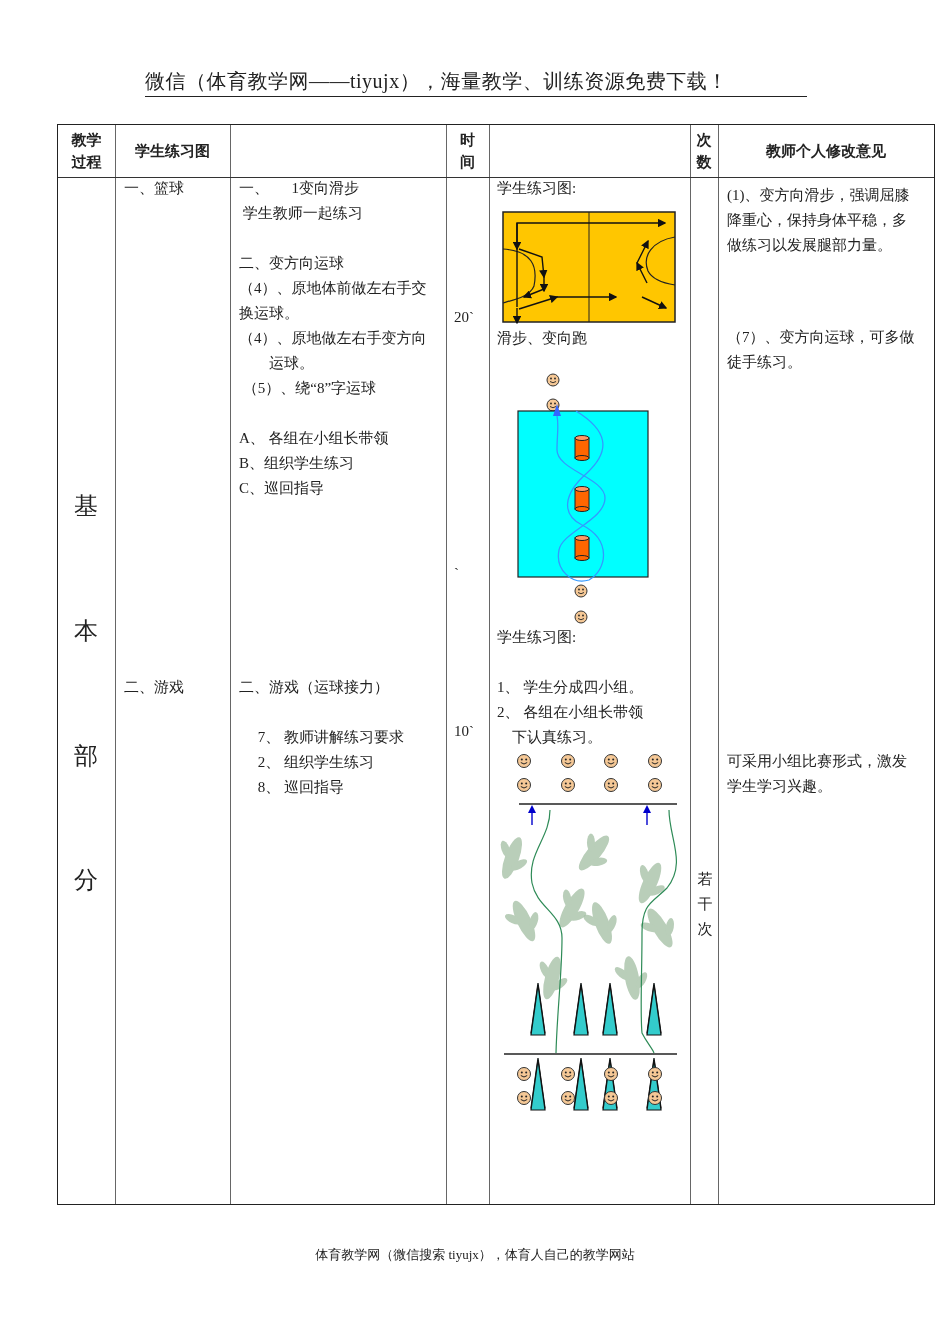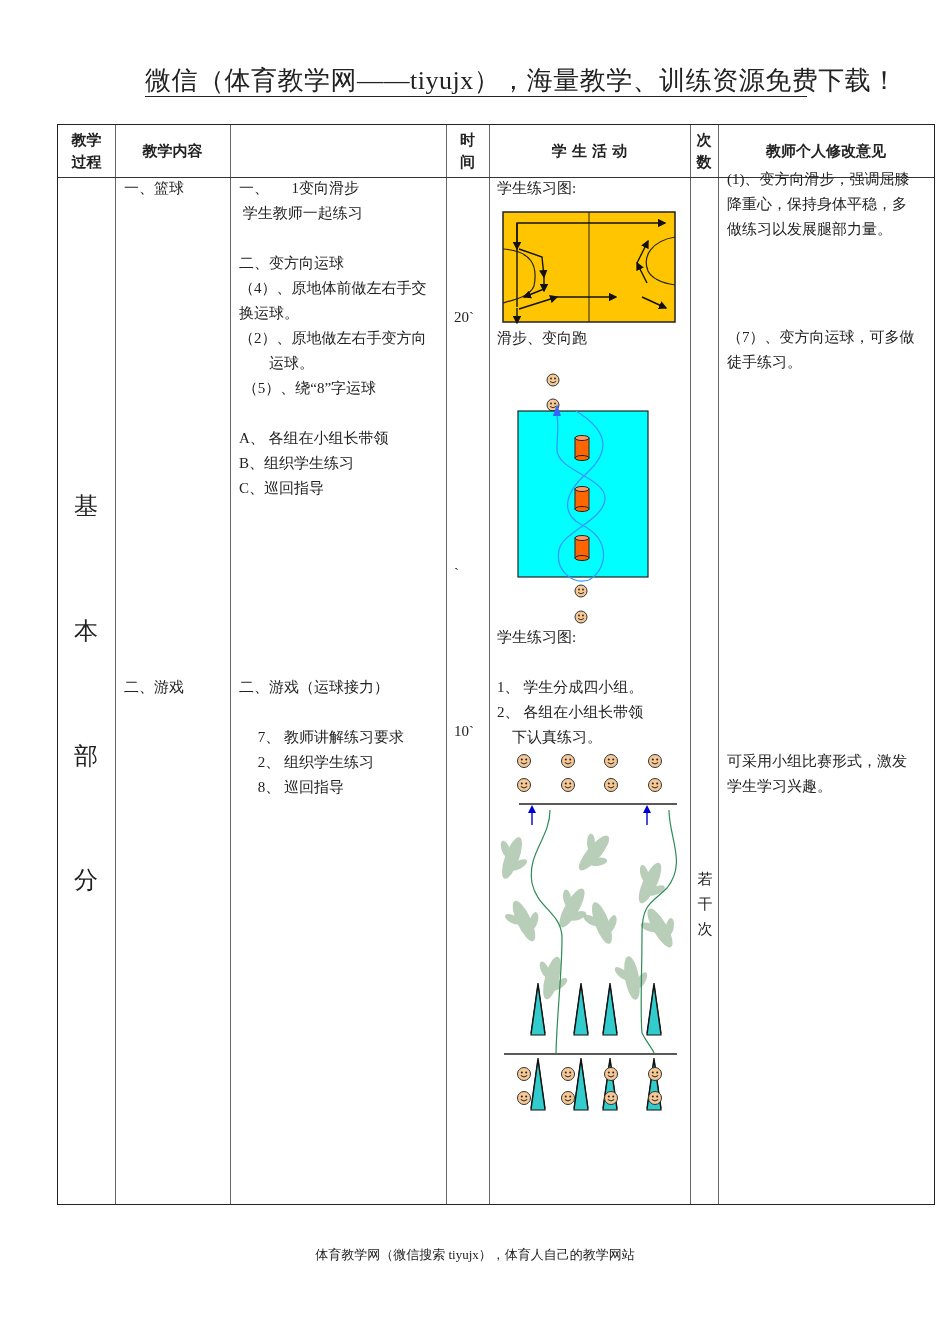--- a/index.html
+++ b/index.html
@@ -1,19 +1,19 @@
 <!DOCTYPE html>
 <html><head>
 <meta charset="utf-8">
 <style>
   html, body { margin:0; padding:0; background:#fff; }
   body { width:950px; height:1344px; position:relative; overflow:hidden;
          font-family:"DejaVu Serif","Liberation Serif",serif; color:#222; }
   .banner { position:absolute; left:145px; top:66px; width:662px; height:30px;
-            border-bottom:1.5px solid #222; font-size:26px; line-height:30px;
+            border-bottom:1.5px solid #222; font-size:20px; line-height:30px;
             letter-spacing:0.5px; white-space:nowrap; font-family:"Liberation Serif","DejaVu Serif",serif; }
   .footer { position:absolute; left:0; right:0; top:1246px; text-align:center;
             font-size:13px; font-family:"Liberation Serif","DejaVu Serif",serif; }
   .tbl { position:absolute; left:57px; top:124px; width:878px; height:1081px;
          border:1.5px solid #222; box-sizing:border-box; }
   .vline { position:absolute; top:0; bottom:0; width:0; border-left:1.5px solid #666; }
   .hline { position:absolute; left:0; right:0; top:52px; height:0; border-top:1.5px solid #333; }
   .hdr { position:absolute; top:0; height:52px; display:flex; align-items:center; justify-content:center;
          text-align:center; font-family:"DejaVu Sans","Liberation Sans",sans-serif; font-weight:bold; font-size:15px; line-height:22px; }
   .cell-text { position:absolute; font-size:15px; line-height:25px; white-space:pre; font-family:"Liberation Serif","DejaVu Serif",serif; }
@@ -32,26 +32,25 @@
   <div class="vline" style="left:388px"></div>
   <div class="vline" style="left:431px"></div>
   <div class="vline" style="left:632px"></div>
   <div class="vline" style="left:660px"></div>
   <div class="hline"></div>
 
   <div class="hdr" style="left:0;width:57px;flex-direction:column">
     <span>教学</span>
     <span>过程</span>
   </div>
-  <div class="hdr" style="left:57px;width:115px">教学内容</div>
+  <div class="hdr" style="left:57px;width:115px">学生练习图</div>
   <div class="hdr" style="left:388px;width:43px;flex-direction:column">
     <span>时</span>
     <span>间</span>
   </div>
-  <div class="hdr" style="left:431px;width:201px">学 生 活 动</div>
   <div class="hdr" style="left:632px;width:28px;flex-direction:column">
     <span>次</span>
     <span>数</span>
   </div>
   <div class="hdr" style="left:660px;width:216px">教师个人修改意见</div>
 
   <div class="big" style="left:16px;top:365px">基</div>
   <div class="big" style="left:16px;top:490px">本</div>
   <div class="big" style="left:16px;top:615px">部</div>
   <div class="big" style="left:16px;top:739px">分</div>
@@ -59,21 +58,21 @@
   <div class="cell-text" style="left:66px;top:51px">一、篮球</div>
   <div class="cell-text" style="left:66px;top:550px">二、游戏</div>
 
   <div style="position:absolute;left:181px;top:51px">
     <div class="cell-text" style="position:relative">一、      1变向滑步</div>
     <div class="cell-text" style="position:relative"> 学生教师一起练习</div>
     <div class="cell-text" style="position:relative;height:25px"></div>
     <div class="cell-text" style="position:relative">二、变方向运球</div>
     <div class="cell-text" style="position:relative">（4）、原地体前做左右手交</div>
     <div class="cell-text" style="position:relative">换运球。</div>
-    <div class="cell-text" style="position:relative">（2）、原地做左右手变方向</div>
+    <div class="cell-text" style="position:relative">（4）、原地做左右手变方向</div>
     <div class="cell-text" style="position:relative">        运球。</div>
     <div class="cell-text" style="position:relative"> （5）、绕“8”字运球</div>
     <div class="cell-text" style="position:relative;height:25px"></div>
     <div class="cell-text" style="position:relative">A、 各组在小组长带领</div>
     <div class="cell-text" style="position:relative">B、组织学生练习</div>
     <div class="cell-text" style="position:relative">C、巡回指导</div>
   </div>
   <div style="position:absolute;left:181px;top:550px">
     <div class="cell-text" style="position:relative">二、游戏（运球接力）</div>
     <div class="cell-text" style="position:relative;height:25px"></div>
@@ -216,21 +215,21 @@
       <use href="#sm2" x="109" y="345"></use>
       <use href="#sm2" x="153" y="345"></use>
   </svg>
 
   <div style="position:absolute;left:636px;top:742px;width:22px;text-align:center;font-size:15px;line-height:25px;font-family:'Liberation Serif',serif">
     <div>若</div>
     <div>干</div>
     <div>次</div>
   </div>
 
-  <div style="position:absolute;left:669px;top:42px">
+  <div style="position:absolute;left:669px;top:58px">
     <div class="cell-text" style="position:relative">(1)、变方向滑步，强调屈膝</div>
     <div class="cell-text" style="position:relative">降重心，保持身体平稳，多</div>
     <div class="cell-text" style="position:relative">做练习以发展腿部力量。</div>
   </div>
   <div style="position:absolute;left:669px;top:200px">
     <div class="cell-text" style="position:relative">（7）、变方向运球，可多做</div>
     <div class="cell-text" style="position:relative">徒手练习。</div>
   </div>
   <div style="position:absolute;left:669px;top:624px">
     <div class="cell-text" style="position:relative">可采用小组比赛形式，激发</div>

